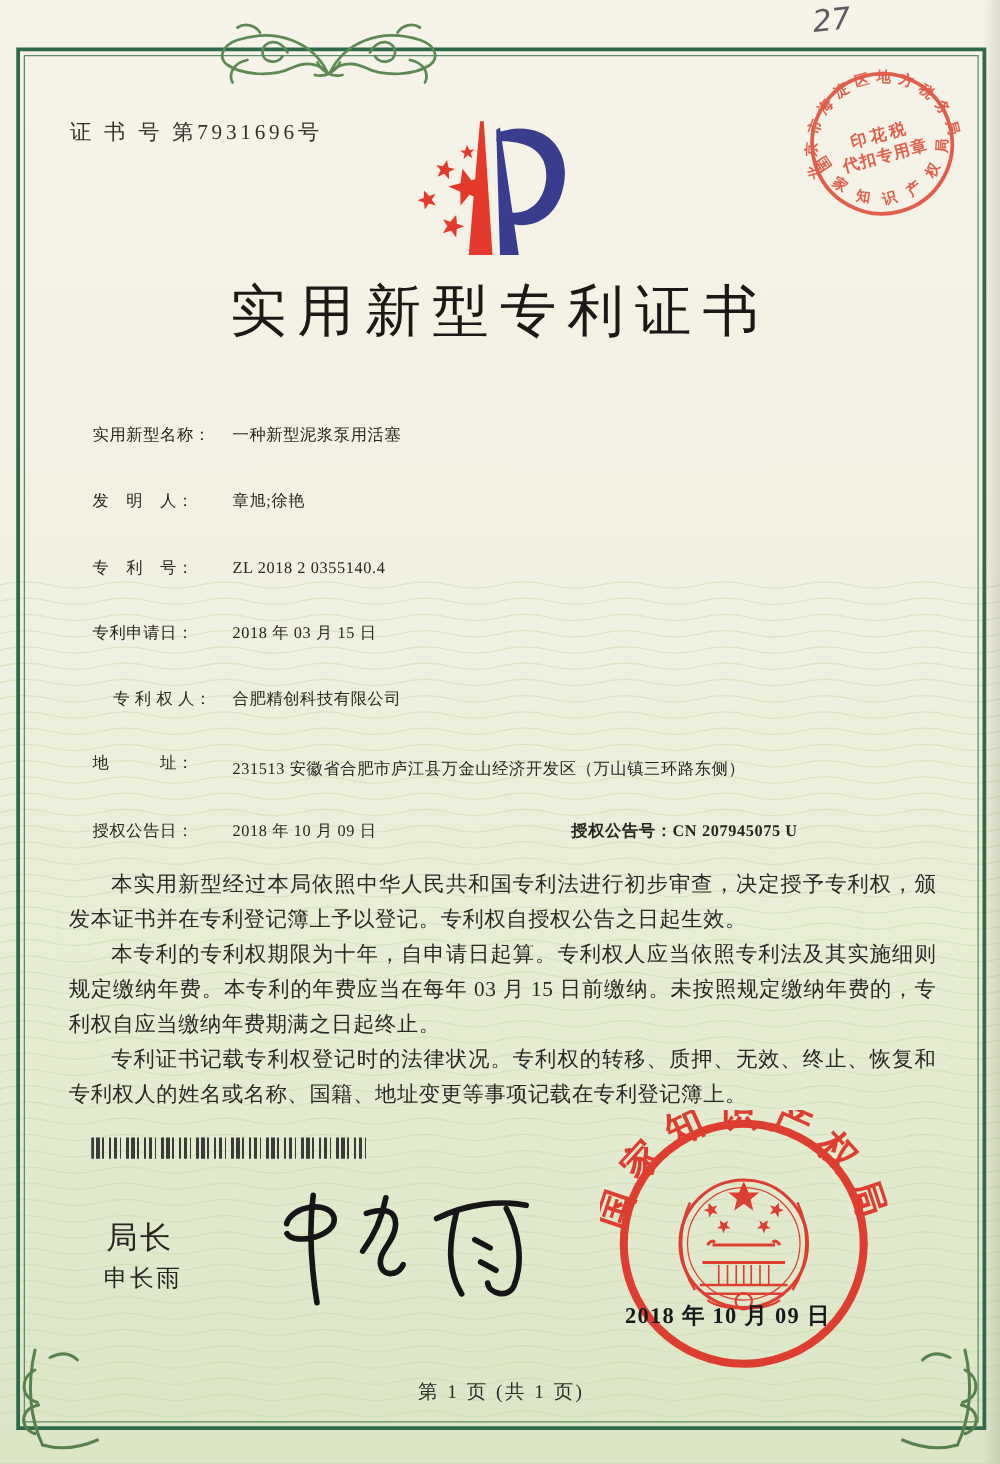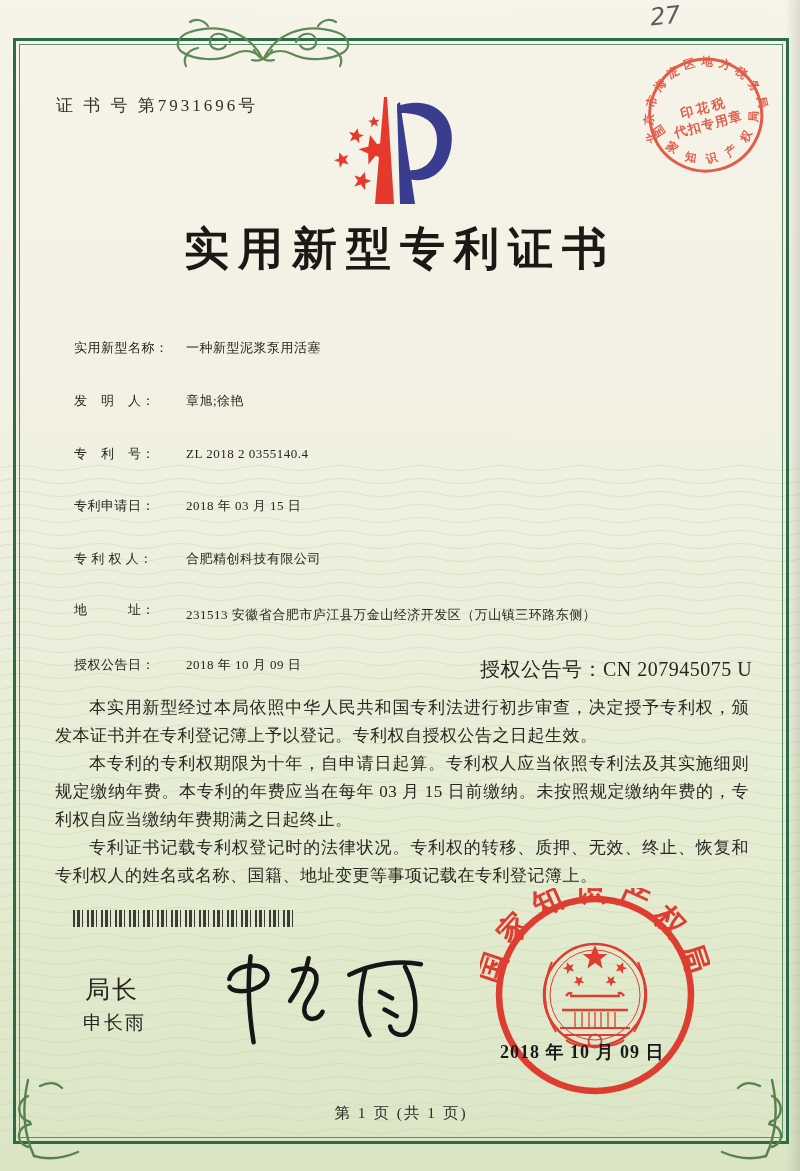--- a/index.html
+++ b/index.html
@@ -5,27 +5,27 @@
   html,body{margin:0;padding:0;background:#cfccc0;}
   #page{
     position:relative;width:800px;height:1171px;overflow:hidden;
     background:linear-gradient(180deg,#f6f3e9 0%,#f3f1e3 30%,#edefdd 50%,#e7edd4 68%,#e0e9cc 85%,#dbe5c6 100%);
     font-family:"Liberation Serif","DejaVu Serif",serif;color:#27251f;
   }
   .abs{position:absolute;}
   #frame-outer{left:13px;top:38px;width:770px;height:1100px;border:3px solid #2d6a49;}
   #frame-inner{left:3px;top:3px;right:3px;bottom:3px;border:1px solid #5d8b63;}
   #cert-no{left:56px;top:94px;font-size:17px;letter-spacing:3px;color:#33302a;}
-  #title{left:0;top:219px;width:100%;text-align:center;font-size:45px;font-weight:700;
+  #title{left:0;top:219px;width:100%;text-align:center;font-size:45px;font-weight:400;
          letter-spacing:9px;color:#1b1915;}
   .field-row{left:74px;font-size:13px;letter-spacing:.5px;white-space:nowrap;}
   .field-label{display:inline-block;min-width:112px;}
   .field-value{display:inline-block;}
   #row-address .field-value{white-space:normal;width:480px;vertical-align:top;line-height:27px;}
-  #row-grant-right{left:480px;font-size:20px;}
+  #row-grant-right{left:457px;font-size:13px;font-weight:bold;}
   #body-text{left:55px;top:694px;width:694px;font-size:17px;line-height:28px;
              letter-spacing:.5px;color:#2a2823;text-align:justify;}
   #body-text p{margin:0;text-indent:2em;}
   #barcode{left:73px;top:910px;width:223px;height:17px;
     background:repeating-linear-gradient(90deg,#1d1d1d 0 2px,transparent 2px 4px,#1d1d1d 4px 7px,transparent 7px 9px,#1d1d1d 9px 10px,transparent 10px 14px);
     opacity:.85;}
   #signer-title{left:85px;top:973px;font-size:25px;letter-spacing:2px;}
   #signer-name{left:83px;top:1010px;font-size:19px;letter-spacing:2px;}
   #signature{left:190px;top:942px;transform:rotate(-2deg);}
   #seal-wrap{left:480px;top:888px;opacity:.93;}
@@ -162,21 +162,21 @@
   </div>
   <div class="abs field-row" style="top:392px;">
     <span class="field-label">发　明　人：</span><span class="field-value">章旭;徐艳</span>
   </div>
   <div class="abs field-row" style="top:445px;">
     <span class="field-label">专　利　号：</span><span class="field-value">ZL 2018 2 0355140.4</span>
   </div>
   <div class="abs field-row" style="top:497px;">
     <span class="field-label">专利申请日：</span><span class="field-value">2018 年 03 月 15 日</span>
   </div>
-  <div class="abs field-row" style="top:550px;">
+  <div class="abs field-row" style="top:550px;text-align:center;">
     <span class="field-label">专 利 权 人：</span><span class="field-value">合肥精创科技有限公司</span>
   </div>
   <div class="abs field-row" id="row-address" style="top:601px;">
     <span class="field-label" style="vertical-align:top;">地　　　址：</span><span class="field-value">231513 安徽省合肥市庐江县万金山经济开发区（万山镇三环路东侧）</span>
   </div>
   <div class="abs field-row" style="top:656px;">
     <span class="field-label">授权公告日：</span><span class="field-value">2018 年 10 月 09 日</span>
   </div>
   <div class="abs field-row" id="row-grant-right" style="top:656px;">
     <span>授权公告号：</span><span>CN 207945075 U</span>

